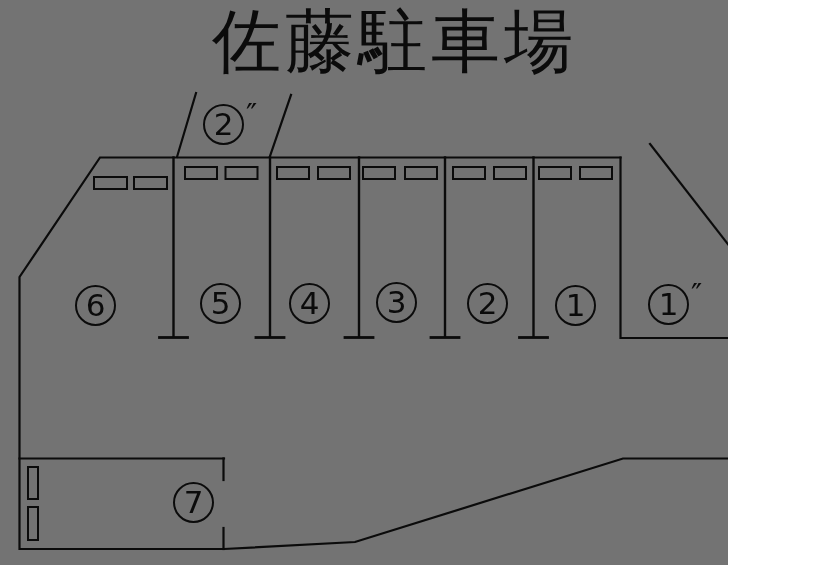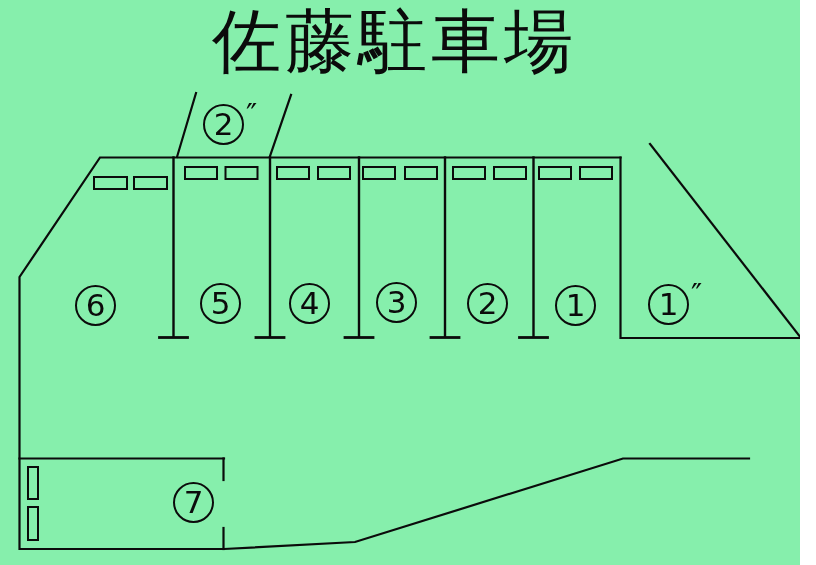--- a/index.html
+++ b/index.html
@@ -1,17 +1,17 @@
 <!DOCTYPE html>
 <html><head>
 <meta charset="utf-8">
 <style>
   html,body{margin:0;padding:0;background:#fff;}
   .stage{
-    position:relative;width:800px;height:565px;background:#86efac;
+    position:relative;width:728px;height:565px;background:#737373;
     font-family:"DejaVu Sans","Liberation Sans",sans-serif;color:#0b0b0b;
     overflow:hidden;
   }
   .title{
     position:absolute;left:212px;top:0px;margin:0;
     font-size:69px;font-weight:400;letter-spacing:4px;line-height:1.2;
     color:#0b0b0b;white-space:nowrap;
   }
   .lot-svg{position:absolute;left:0;top:0;}
   .spot-label{

